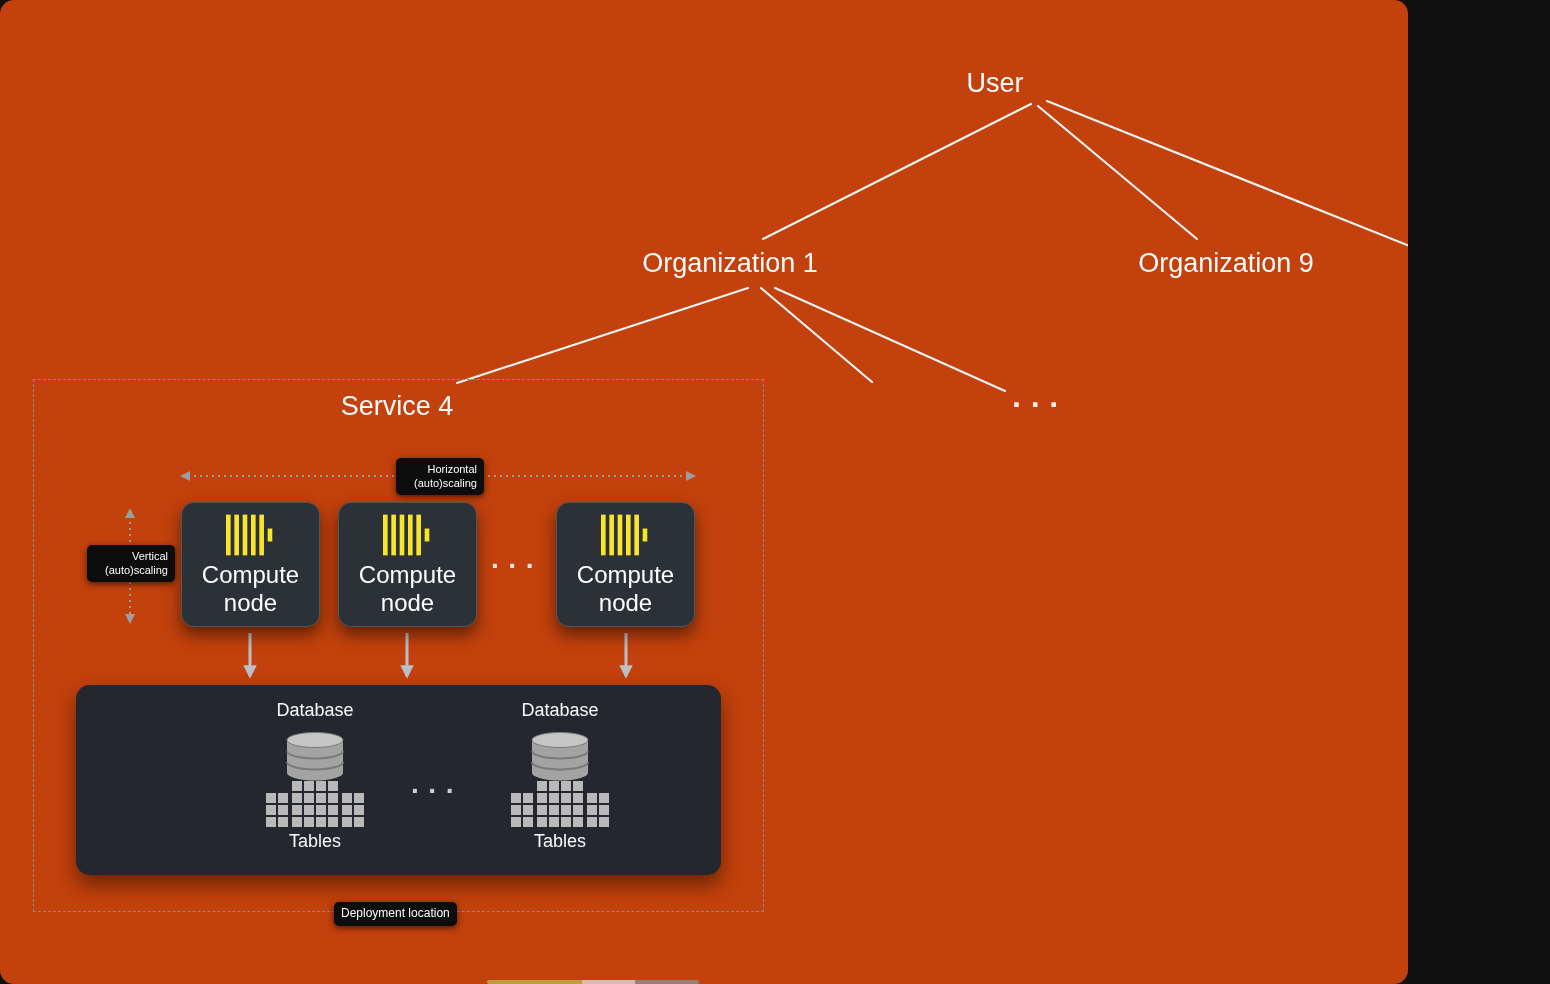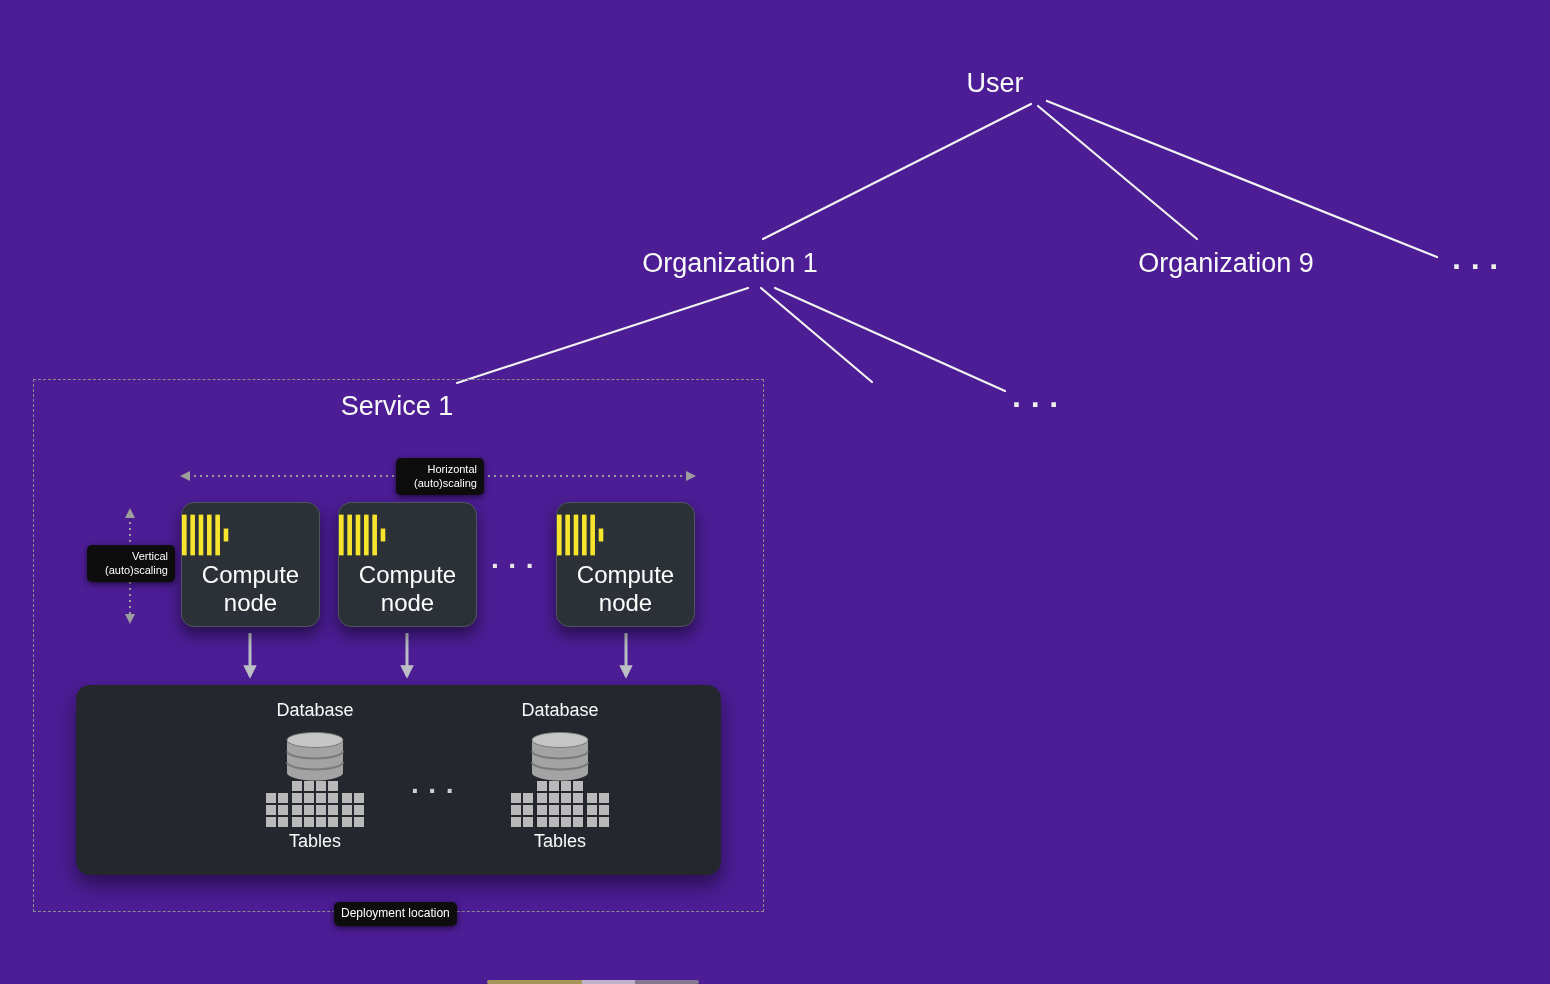--- a/index.html
+++ b/index.html
@@ -1,38 +1,39 @@
 <!DOCTYPE html>
 <html><head>
 <meta charset="utf-8">
 <style>
   * { margin:0; padding:0; box-sizing:border-box; }
   html,body { background:#101010; }
   .canvas {
-    position:relative; width:1550px; height:984px; overflow:hidden;
-    background:#4c1d95; color:#f5f5f5;
+    position:relative; width:1408px; height:984px; overflow:hidden;
+    background:#c2410c; color:#f5f5f5;
     font-family:"Liberation Sans", sans-serif;
+    border-radius:14px;
   }
   .overlay { position:absolute; left:0; top:0; }
   .tree-line { stroke:#f3f3f3; stroke-width:2.2; stroke-linecap:round; }
   .flow-line { stroke:#bcc0c6; stroke-width:3; }
   .dotted-line { stroke:#9d9d9d; stroke-width:2; stroke-dasharray:2 4; }
 
   .label { position:absolute; text-align:center; font-size:27px; color:#fafafa; }
   .dots { position:absolute; text-align:center; font-weight:700; color:#efefef;
           font-size:32px; letter-spacing:8px; line-height:1; }
 
   .dashed-box { position:absolute; left:33px; top:379px; width:731px; height:533px;
                 border:1px dashed #8b8b8b; }
 
   .compute-node {
     position:absolute; width:139px; height:125px; top:502px;
     background:#2c3037; border:1px solid #51555d; border-radius:13px;
     box-shadow:0 8px 16px rgba(0,0,0,.5);
-    display:flex; flex-direction:column; padding-top:11px;
+    display:flex; flex-direction:column; align-items:center; padding-top:11px;
   }
   .compute-node .txt { font-size:24px; line-height:1.17; text-align:center; margin-top:5px; color:#ffffff; }
 
   .pill {
     position:absolute; background:#0d0d0d; border-radius:5px; color:#ffffff;
     font-size:11px; line-height:1.3; text-align:right; padding:4px 7px;
     box-shadow:0 2px 6px rgba(0,0,0,.6);
   }
 
   .storage {
@@ -86,21 +87,21 @@
     <line class="flow-line" x1="626" y1="633" x2="626" y2="676" marker-end="url(#mflow)"></line>
   </svg>
 
   <div class="label" style="left:955px;top:68px;width:80px">User</div>
   <div class="label" style="left:630px;top:248px;width:200px">Organization 1</div>
   <div class="label" style="left:1126px;top:248px;width:200px">Organization 9</div>
   <div class="dots" style="left:1440px;top:250px;width:80px">···</div>
 
   <div class="dashed-box"></div>
 
-  <div class="label" style="left:297px;top:391px;width:200px">Service 1</div>
+  <div class="label" style="left:297px;top:391px;width:200px">Service 4</div>
   <div class="dots" style="left:1000px;top:388px;width:80px">···</div>
 
   <div class="pill" style="left:396px;top:458px;width:88px">Horizontal (auto)scaling</div>
   <div class="pill" style="left:87px;top:545px;width:88px">Vertical (auto)scaling</div>
 
   <div class="compute-node" style="left:181px">
     <svg width="50" height="42" viewBox="0 0 54 44">
       <g fill="#f6e52c">
         <rect x="0" y="0" width="5" height="44"></rect>
         <rect x="9" y="0" width="5" height="44"></rect>

